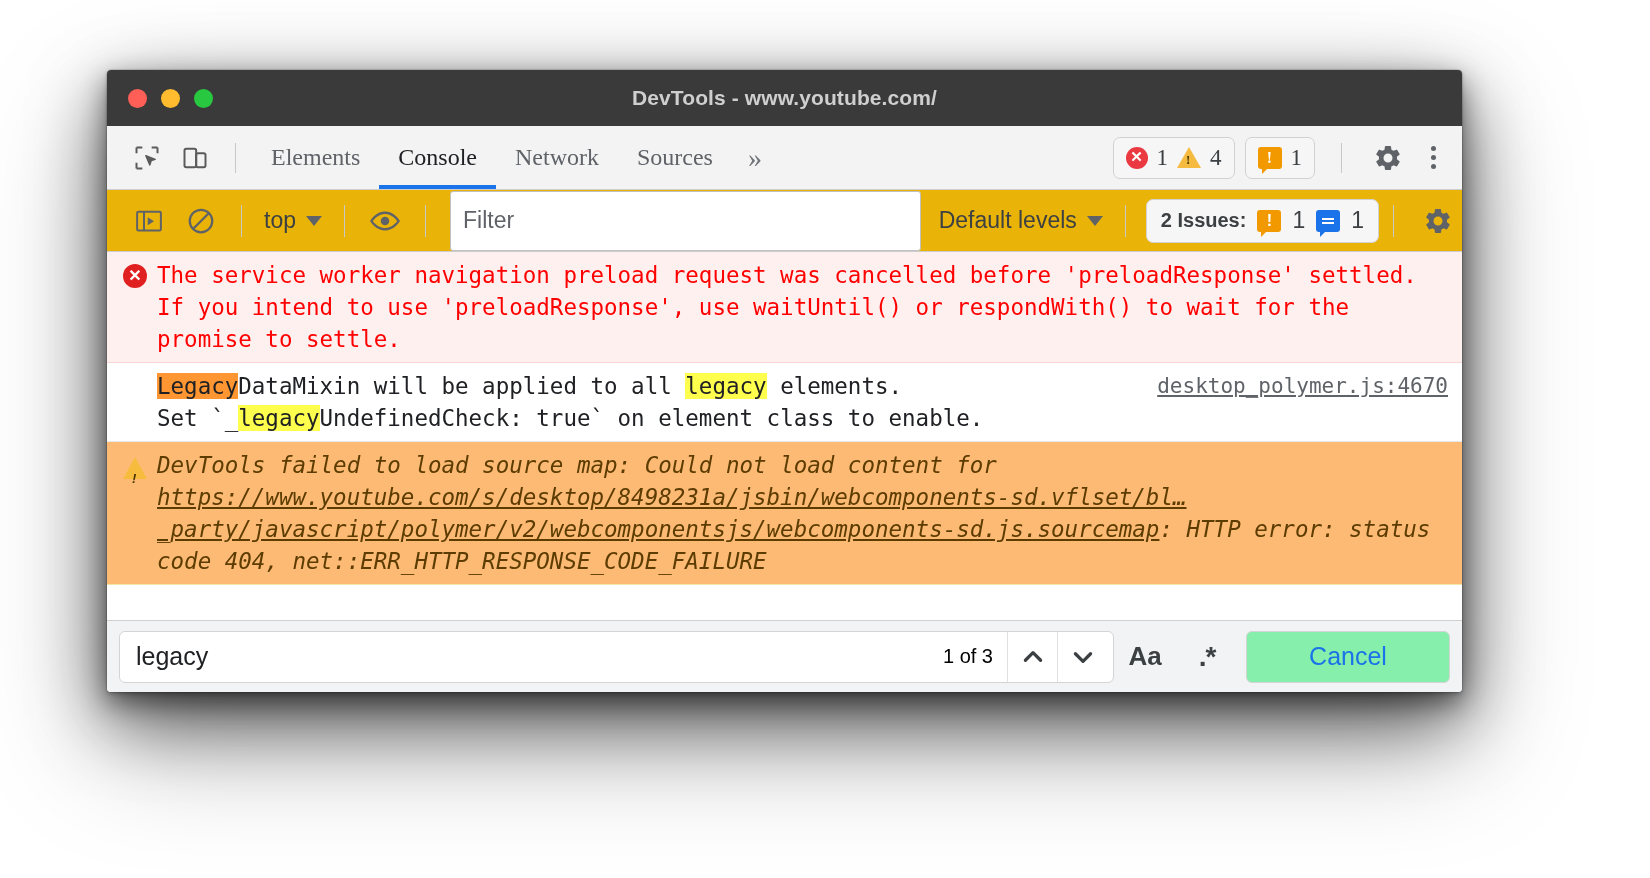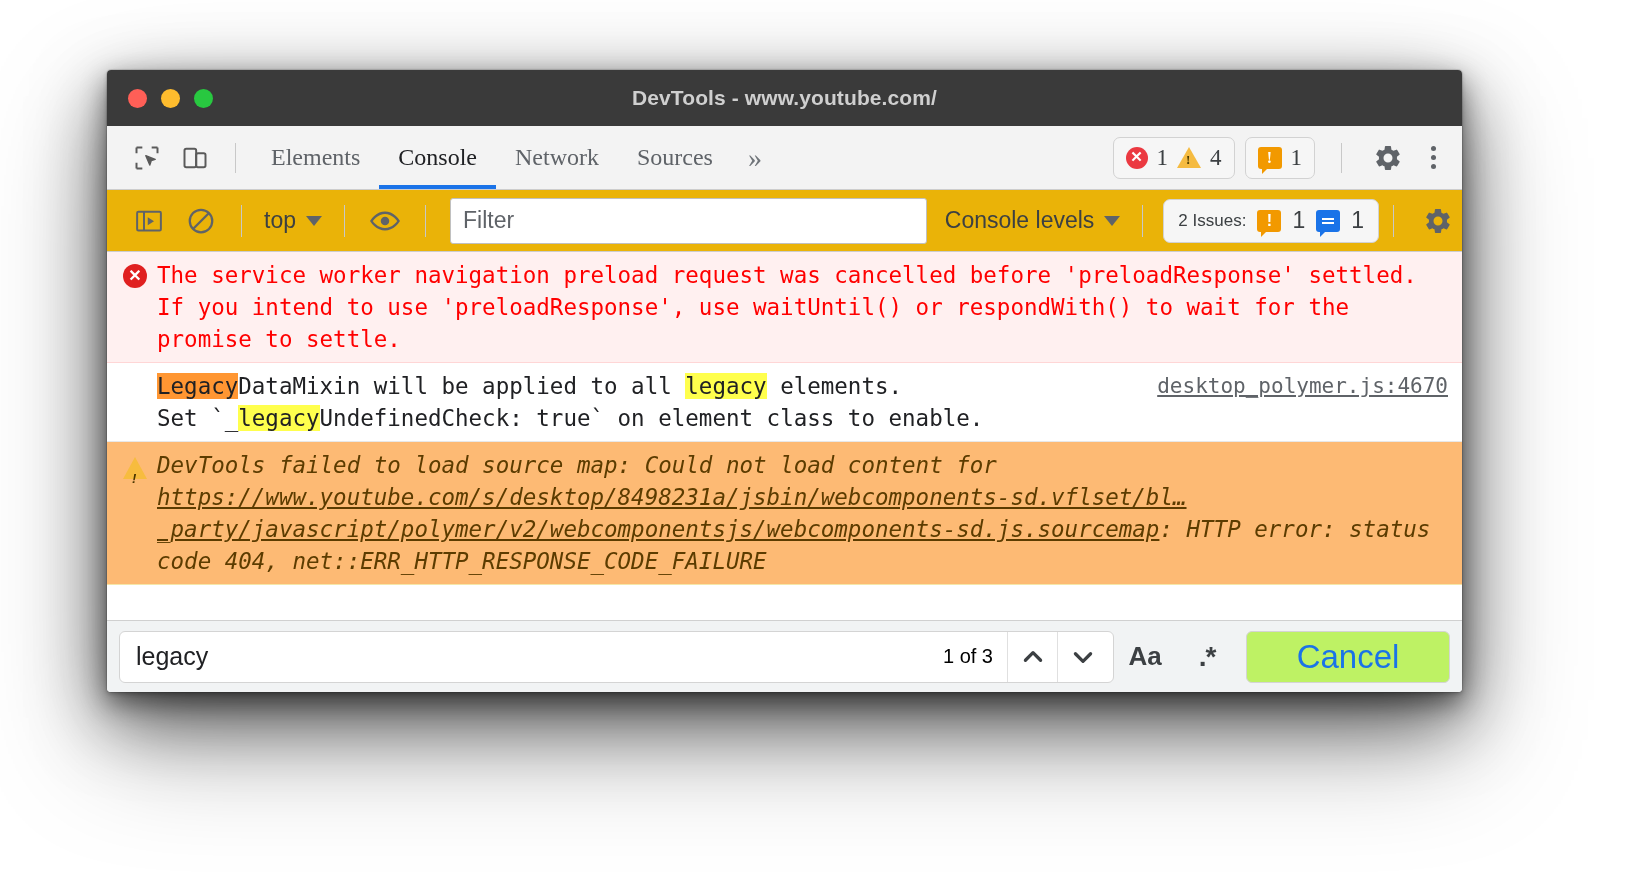--- a/index.html
+++ b/index.html
@@ -206,21 +206,21 @@
     white-space: nowrap;
   }
   .caret {
     width: 0; height: 0;
     border-left: 8px solid transparent;
     border-right: 8px solid transparent;
     border-top: 10px solid #5f6368;
   }
   #filter-input {
     flex: 1;
-    height: 46px;
+    height: 60px;
     margin: 0 10px;
     border: 1px solid #c0c0c0;
     border-radius: 3px;
     background: #ffffff;
     font-size: 23px;
     color: #3c4043;
     padding: 0 12px;
     font-family: "Liberation Sans", sans-serif;
     min-width: 60px;
   }
@@ -228,21 +228,21 @@
   .issues-box {
     display: flex; align-items: center; gap: 11px;
     border: 1px solid #d2d2d2;
     border-radius: 7px;
     background: #f6f6f6;
     height: 44px;
     padding: 0 14px;
     margin-left: 6px;
     white-space: nowrap;
   }
-  .issues-label { font-size: 17px; color: #3c4043; }
+  .issues-label { font-size: 20px; color: #3c4043; font-weight: bold; }
 
   
   #messages {
     flex: 1;
     background: #ffffff;
     overflow: hidden;
     font-family: "DejaVu Sans Mono", "Liberation Mono", monospace;
   }
   .msg {
     display: flex;
@@ -359,28 +359,28 @@
     border-left: 1px solid #e0e0e0;
     color: #3c4043;
   }
   .opt-btn {
     width: 62px; height: 52px;
     display: flex; align-items: center; justify-content: center;
     font-size: 26px; font-weight: bold; color: #3c4043;
   }
   .opt-btn.regex { font-size: 28px; font-weight: bold; letter-spacing: -1px; }
   #cancel-btn {
-    background: #bef264;
+    background: #86efac;
     border: 1px solid #d4d4d4;
     border-radius: 6px;
     height: 52px;
     min-width: 204px;
     display: flex; align-items: center; justify-content: center;
     color: #1a73e8;
-    font-size: 33px;
+    font-size: 25px;
     margin-left: 8px;
     font-family: "Liberation Sans", sans-serif;
   }
 </style>
 </head>
 <body>
 
 <div id="stage">
   <div id="window">
 
@@ -470,21 +470,21 @@
           <path d="M1.8 12S5.5 5.8 12 5.8 22.2 12 22.2 12 18.5 18.2 12 18.2 1.8 12 1.8 12z"></path>
           <circle cx="12" cy="12" r="3.2" fill="currentColor" stroke="none"></circle>
         </svg>
       </div>
 
       <div class="ct-sep"></div>
 
       <input id="filter-input" type="text" placeholder="Filter" style="">
 
       <div class="ct-select">
-        <span>Console levels</span>
+        <span>Default levels</span>
         <span class="caret"></span>
       </div>
 
       <div class="ct-sep"></div>
 
       <div class="issues-box">
         <span class="issues-label">2 Issues:</span>
         <span class="badge-sq">!</span>
         <span class="count-num">1</span>
         <span class="badge-sq blue">

